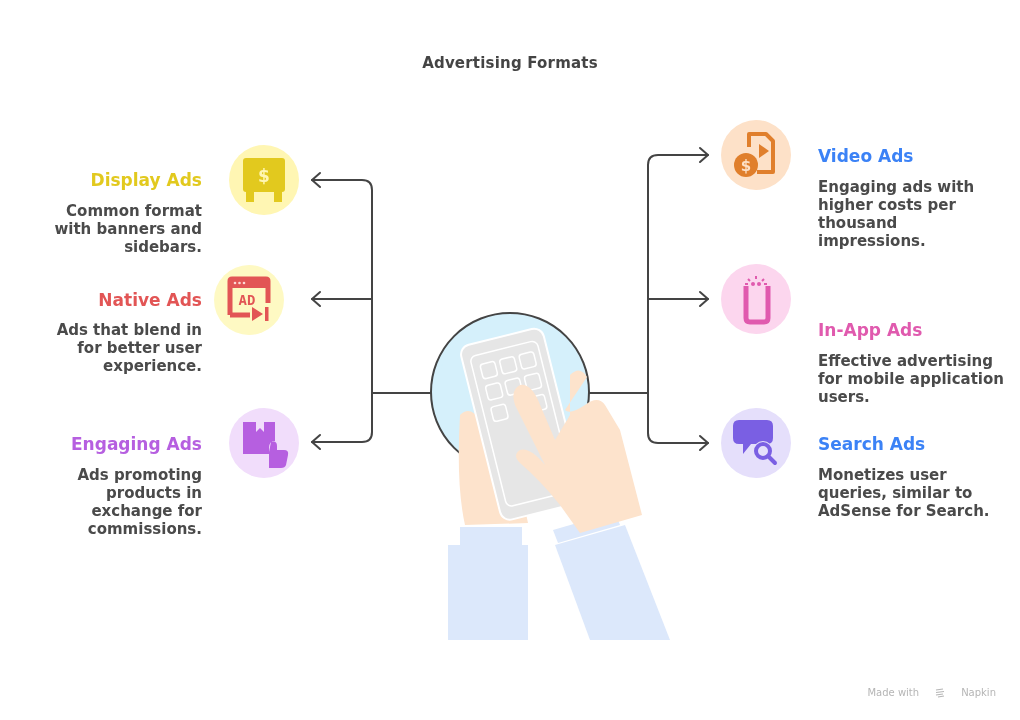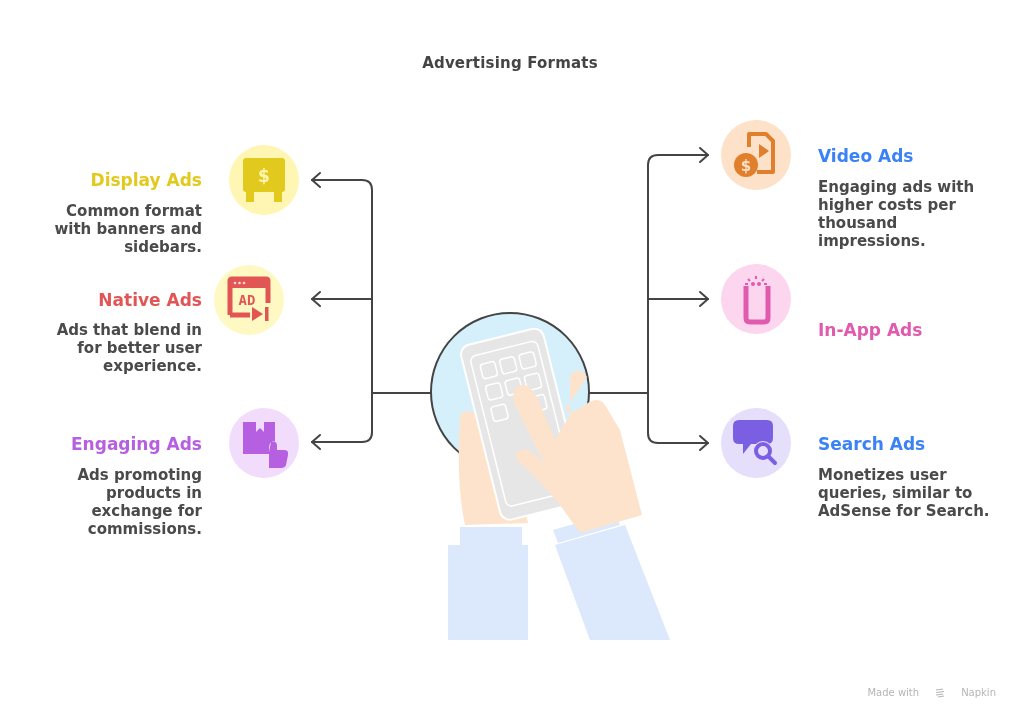--- a/index.html
+++ b/index.html
@@ -130,20 +130,21 @@
 <div class="icon-circle" style="left:721px;top:264px;background:#FCD6EE;">
   <svg width="70" height="70" viewBox="0 0 70 70">
     <path d="M25 22 V54 Q25 58 29 58 H43 Q47 58 47 54 V22" fill="none" stroke="#E05AAE" stroke-width="5"></path>
     <circle cx="32" cy="20" r="2" fill="#E05AAE"></circle>
       <circle cx="38" cy="20" r="2" fill="#E05AAE"></circle>
     <path d="M27 15 L29 17 M35 12 V15 M43 15 L41 17 M24 20 H27 M43 20 H46" stroke="#E05AAE" stroke-width="2"></path>
   </svg>
 </div>
 <div class="item right" style="left:818px;top:290px;width:190px;margin-top:30px;">
   <div class="heading" style="color:#E05AAE;">In-App Ads</div>
+  <div class="desc">Effective advertising for mobile application users.</div>
 </div>
 
 <div class="icon-circle" style="left:721px;top:408px;background:#E5DFFB;">
   <svg width="70" height="70" viewBox="0 0 70 70">
     <path d="M12 18 Q12 12 18 12 H46 Q52 12 52 18 V30 Q52 36 46 36 H30 L22 46 V36 H18 Q12 36 12 30 Z" fill="#7A5FE3"></path>
     <circle cx="42" cy="43" r="10" fill="#E5DFFB"></circle>
     <circle cx="42" cy="43" r="7" fill="none" stroke="#7A5FE3" stroke-width="4"></circle>
     <path d="M47 48 L54 55" stroke="#7A5FE3" stroke-width="4" stroke-linecap="round"></path>
   </svg>
 </div>

